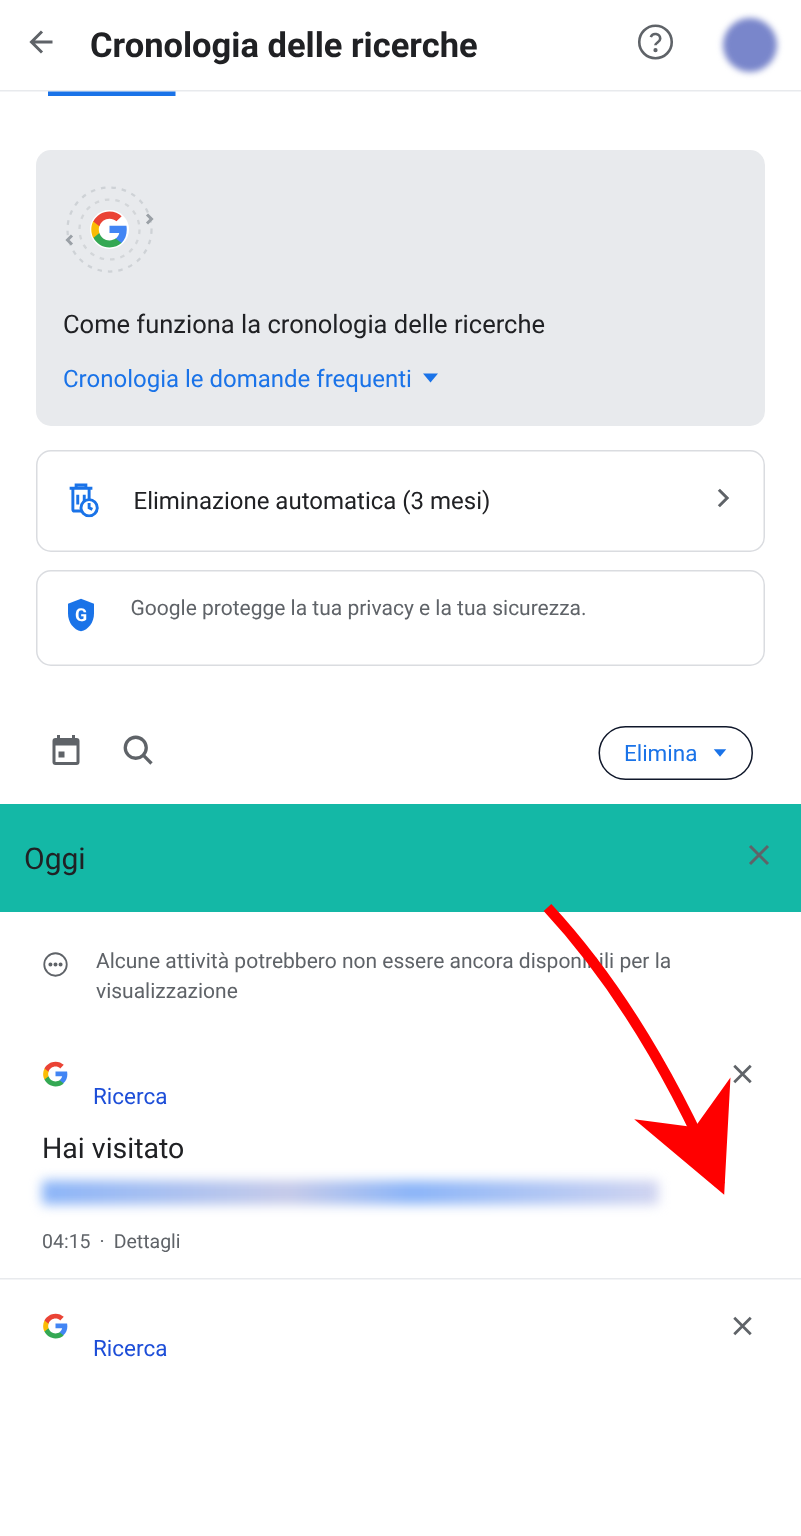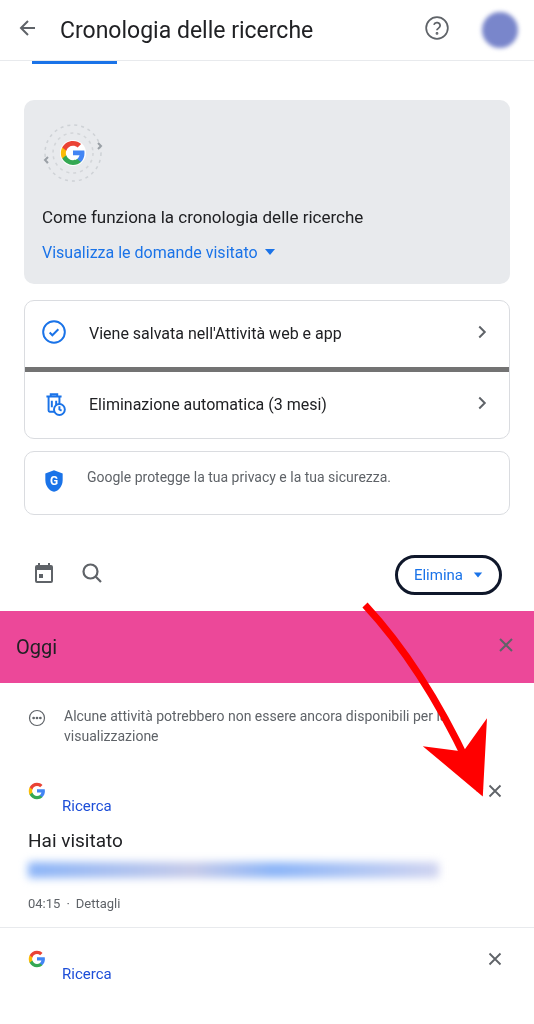--- a/index.html
+++ b/index.html
@@ -1,19 +1,19 @@
 <!DOCTYPE html>
 <html><head>
   <meta charset="utf-8">
   <style>
     * { margin: 0; padding: 0; box-sizing: border-box; font-family: Roboto, Arial, sans-serif; }
     body { background: #fff; width: 534px; height: 1024px; overflow: hidden; position: relative; }
     
     .header { display: flex; align-items: center; padding: 12px 16px; gap: 20px; border-bottom: 1px solid #e8eaed; }
-    .header-title { font-size: 23px; color: #202124; flex: 1; font-weight: 400; }
+    .header-title { font-size: 23px; color: #202124; flex: 1; font-weight: 700; }
     .back-arrow { color: #5f6368; cursor: pointer; }
     .help-icon { color: #5f6368; cursor: pointer; margin-right: 12px; }
     .avatar { width: 36px; height: 36px; border-radius: 50%; background: #7986cb; filter: blur(2px); }
     
     .tab-indicator { height: 3px; width: 85px; background: #1a73e8; margin-left: 32px; }
     
     .content { padding: 16px; }
     
     .info-card { background: #e8eaed; border-radius: 10px; padding: 22px 18px; margin: 20px 8px 16px; display: flex; gap: 18px; align-items: flex-start; flex-direction: column; }
     .info-icon { flex-shrink: 0; }
@@ -28,23 +28,23 @@
     .setting-text { flex: 1; font-size: 16px; color: #202124; }
     .chevron { color: #5f6368; }
     
     .privacy-card { border: 1px solid #dadce0; border-radius: 10px; margin: 12px 8px; padding: 16px; display: flex; gap: 20px; align-items: flex-start; }
     .privacy-text { font-size: 14px; color: #5f6368; line-height: 1.4; }
     .privacy-link { color: #1a73e8; cursor: pointer; }
     
     .toolbar { display: flex; align-items: center; padding: 28px 16px 16px; gap: 24px; }
     .toolbar-icon { color: #5f6368; cursor: pointer; }
     .toolbar-spacer { flex: 1; }
-    .delete-btn { border: 3px solid #0f172a; border-radius: 20px; padding: 8px 16px; color: #1a73e8; font-size: 15px; display: flex; align-items: center; gap: 10px; cursor: pointer; background:#fff; }
-    
-    .section-header { background: #ec4899; padding: 22px 16px; display: flex; align-items: center; margin: 0 -16px; }
+    .delete-btn { border: 1px solid #0f172a; border-radius: 20px; padding: 8px 16px; color: #1a73e8; font-size: 15px; display: flex; align-items: center; gap: 10px; cursor: pointer; background:#fff; }
+    
+    .section-header { background: #14b8a6; padding: 22px 16px; display: flex; align-items: center; margin: 0 -16px; }
     .section-title { font-size: 20px; color: #202124; flex: 1; }
     .close-x { color: #5f6368; cursor: pointer; }
     
     .notice { display: flex; gap: 18px; padding: 24px 12px 14px; align-items: flex-start; }
     .notice-icon { color: #5f6368; flex-shrink: 0; margin-top: 2px; }
     .notice-text { font-size: 14px; color: #5f6368; line-height: 1.4; }
     
     .activity-item { padding: 10px 12px 6px; }
     .activity-header { display: flex; align-items: center; gap: 16px; }
     .activity-app { font-size: 15px; color: #1d4ed8; flex: 1; margin-top: 27px; }
@@ -90,43 +90,29 @@
         <circle cx="31" cy="31" r="13" fill="#fff"></circle>
         <path d="M42.5 31c0-.9-.08-1.7-.22-2.5H31v4.8h6.5c-.3 1.5-1.15 2.8-2.4 3.65v3h3.9c2.3-2.1 3.5-5.2 3.5-8.95z" fill="#4285F4"></path>
         <path d="M31 43c3.3 0 6-1.1 8-2.95l-3.9-3c-1.1.75-2.5 1.2-4.1 1.2-3.15 0-5.8-2.1-6.75-5H20.2v3.1C22.2 40.3 26.3 43 31 43z" fill="#34A853"></path>
         <path d="M24.25 33.25c-.25-.75-.4-1.55-.4-2.35s.15-1.6.4-2.35V25.4H20.2c-.85 1.7-1.35 3.6-1.35 5.6s.5 3.9 1.35 5.6l4.05-3.35z" fill="#FBBC05"></path>
         <path d="M31 23.75c1.8 0 3.4.6 4.65 1.8l3.45-3.45C37 20.2 34.3 19 31 19c-4.7 0-8.8 2.7-10.8 6.6l4.05 3.15c.95-2.9 3.6-5 6.75-5z" fill="#EA4335"></path>
       </svg>
     </span>
     <div class="info-text">
       <div class="info-title">Come funziona la cronologia delle ricerche</div>
       <div class="info-link">
-        <span>Visualizza le domande visitato</span>
+        <span>Cronologia le domande frequenti</span>
         <svg width="12" height="12" viewBox="0 0 12 12">
             <path d="M1 3 L6 9 L11 3 Z" fill="#1a73e8"></path>
           </svg>
       </div>
     </div>
   </div>
 
   <div class="settings-card">
-    <div class="setting-row">
-      <span class="setting-icon">
-        <svg width="26" height="26" viewBox="0 0 24 24" fill="none" stroke="#1a73e8" stroke-width="1.8">
-            <circle cx="12" cy="12" r="10"></circle>
-            <path d="M8 12.5l2.5 2.5L16 9.5"></path>
-          </svg>
-      </span>
-      <span class="setting-text">Viene salvata nell'Attività web e app</span>
-      <span class="chevron">
-        <svg width="22" height="22" viewBox="0 0 24 24" fill="none" stroke="currentColor" stroke-width="2.2">
-            <path d="M9 6l6 6-6 6"></path>
-          </svg>
-      </span>
-    </div>
     <div class="setting-row">
       <span class="setting-icon">
         <svg width="26" height="26" viewBox="0 0 24 24" fill="none" stroke="#1a73e8" stroke-width="1.8">
           <path d="M5 6h14M9 6V4h6v2M7 6v13a1 1 0 001 1h8a1 1 0 001-1V6"></path>
           <path d="M10 10v6M14 10v6"></path>
           <circle cx="17" cy="18" r="5" fill="#fff" stroke="#1a73e8"></circle>
           <path d="M17 15v3l2 1"></path>
         </svg>
       </span>
       <span class="setting-text">Eliminazione automatica (3 mesi)</span>

